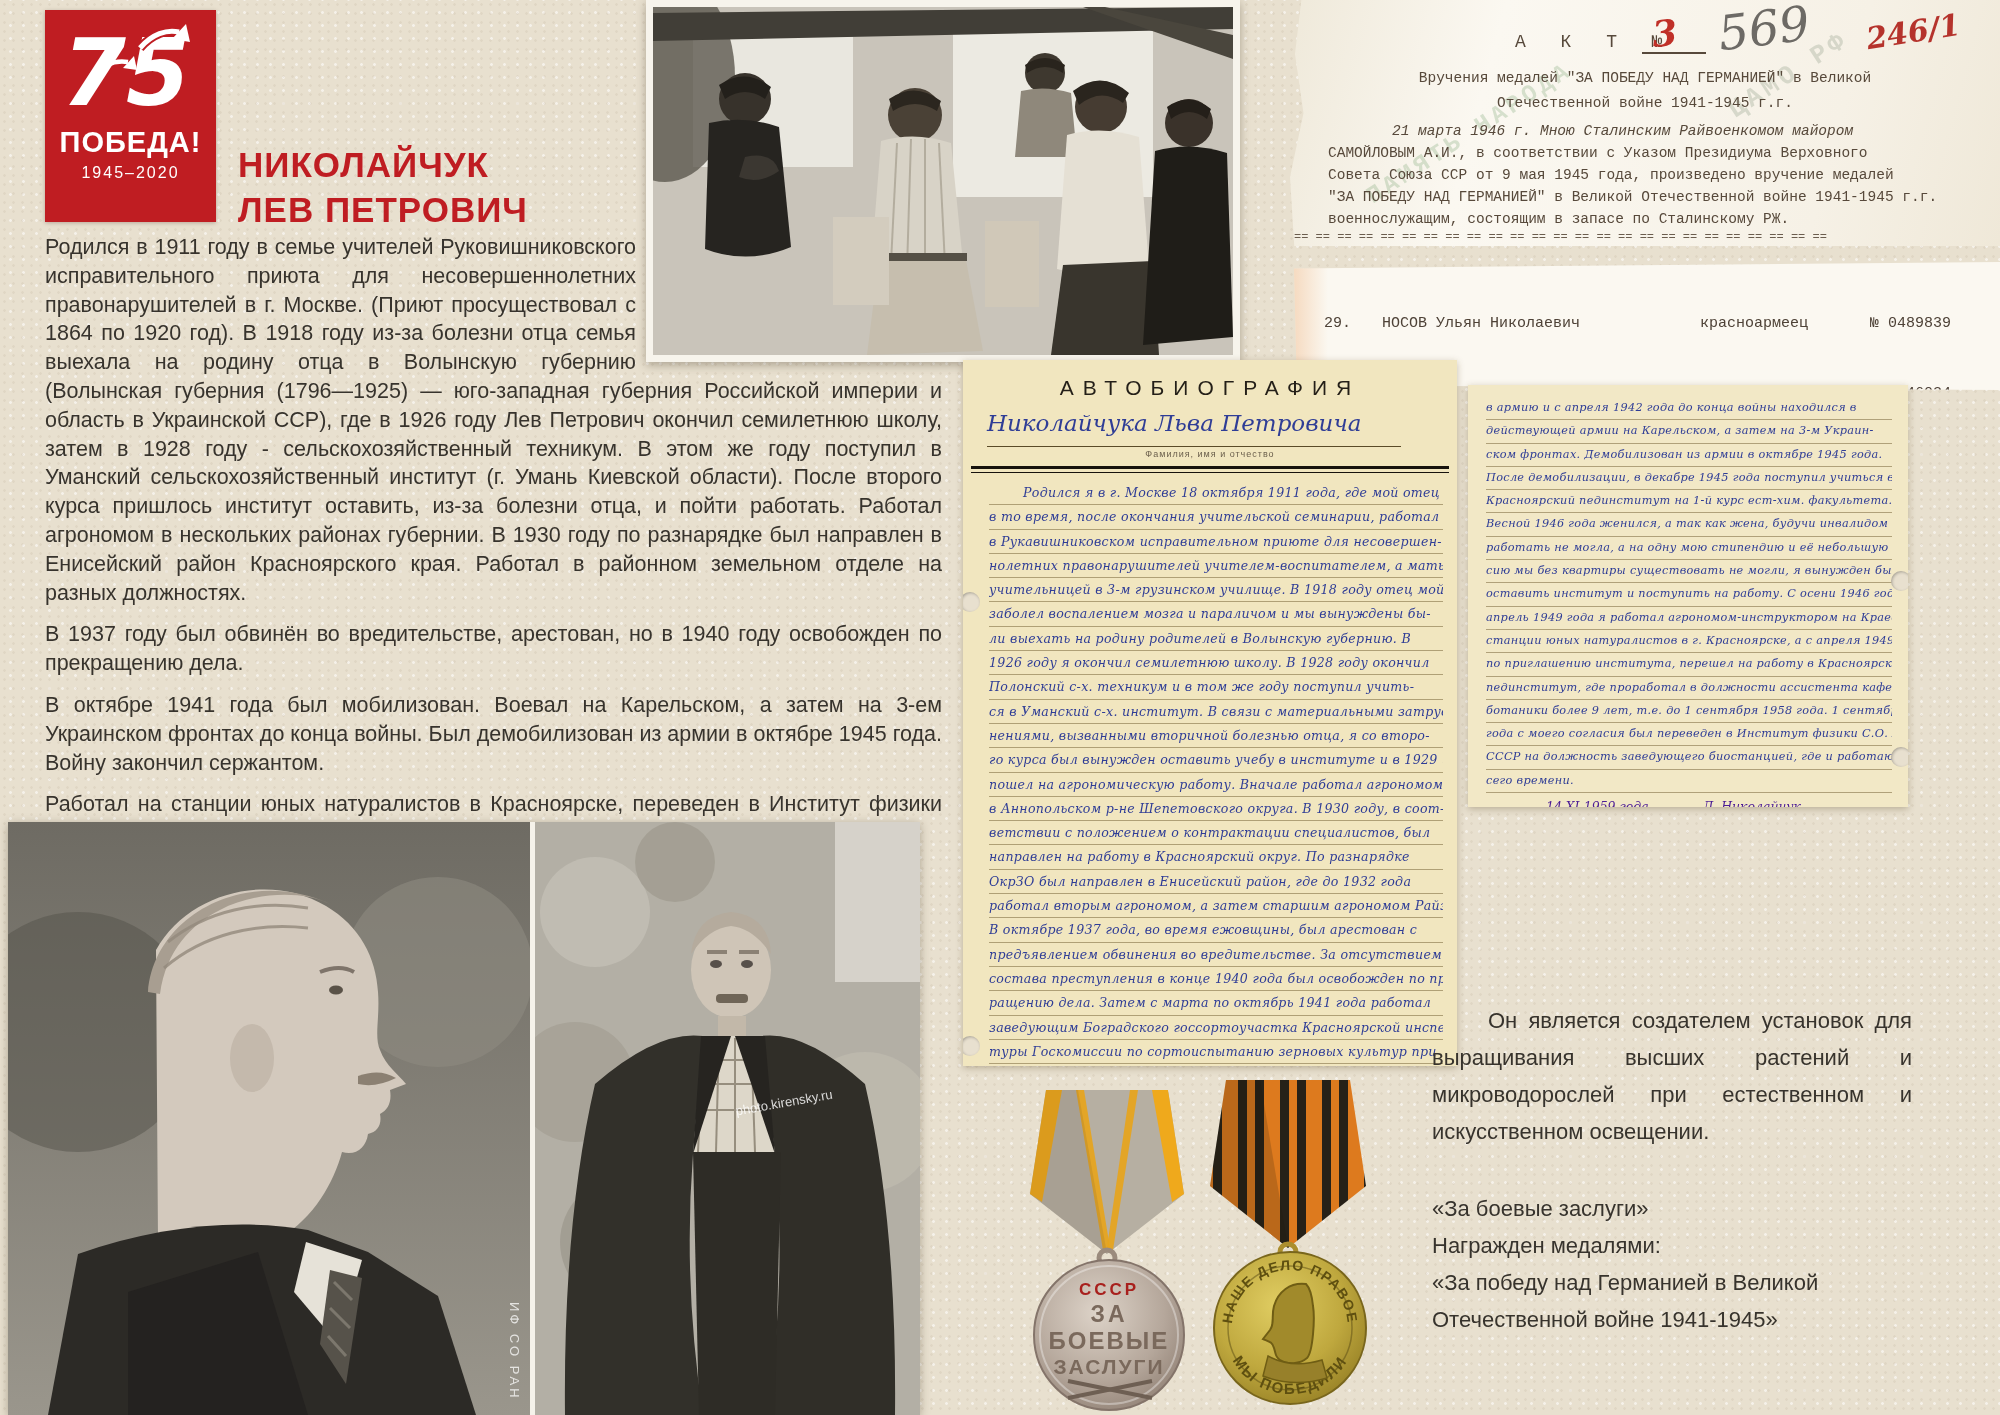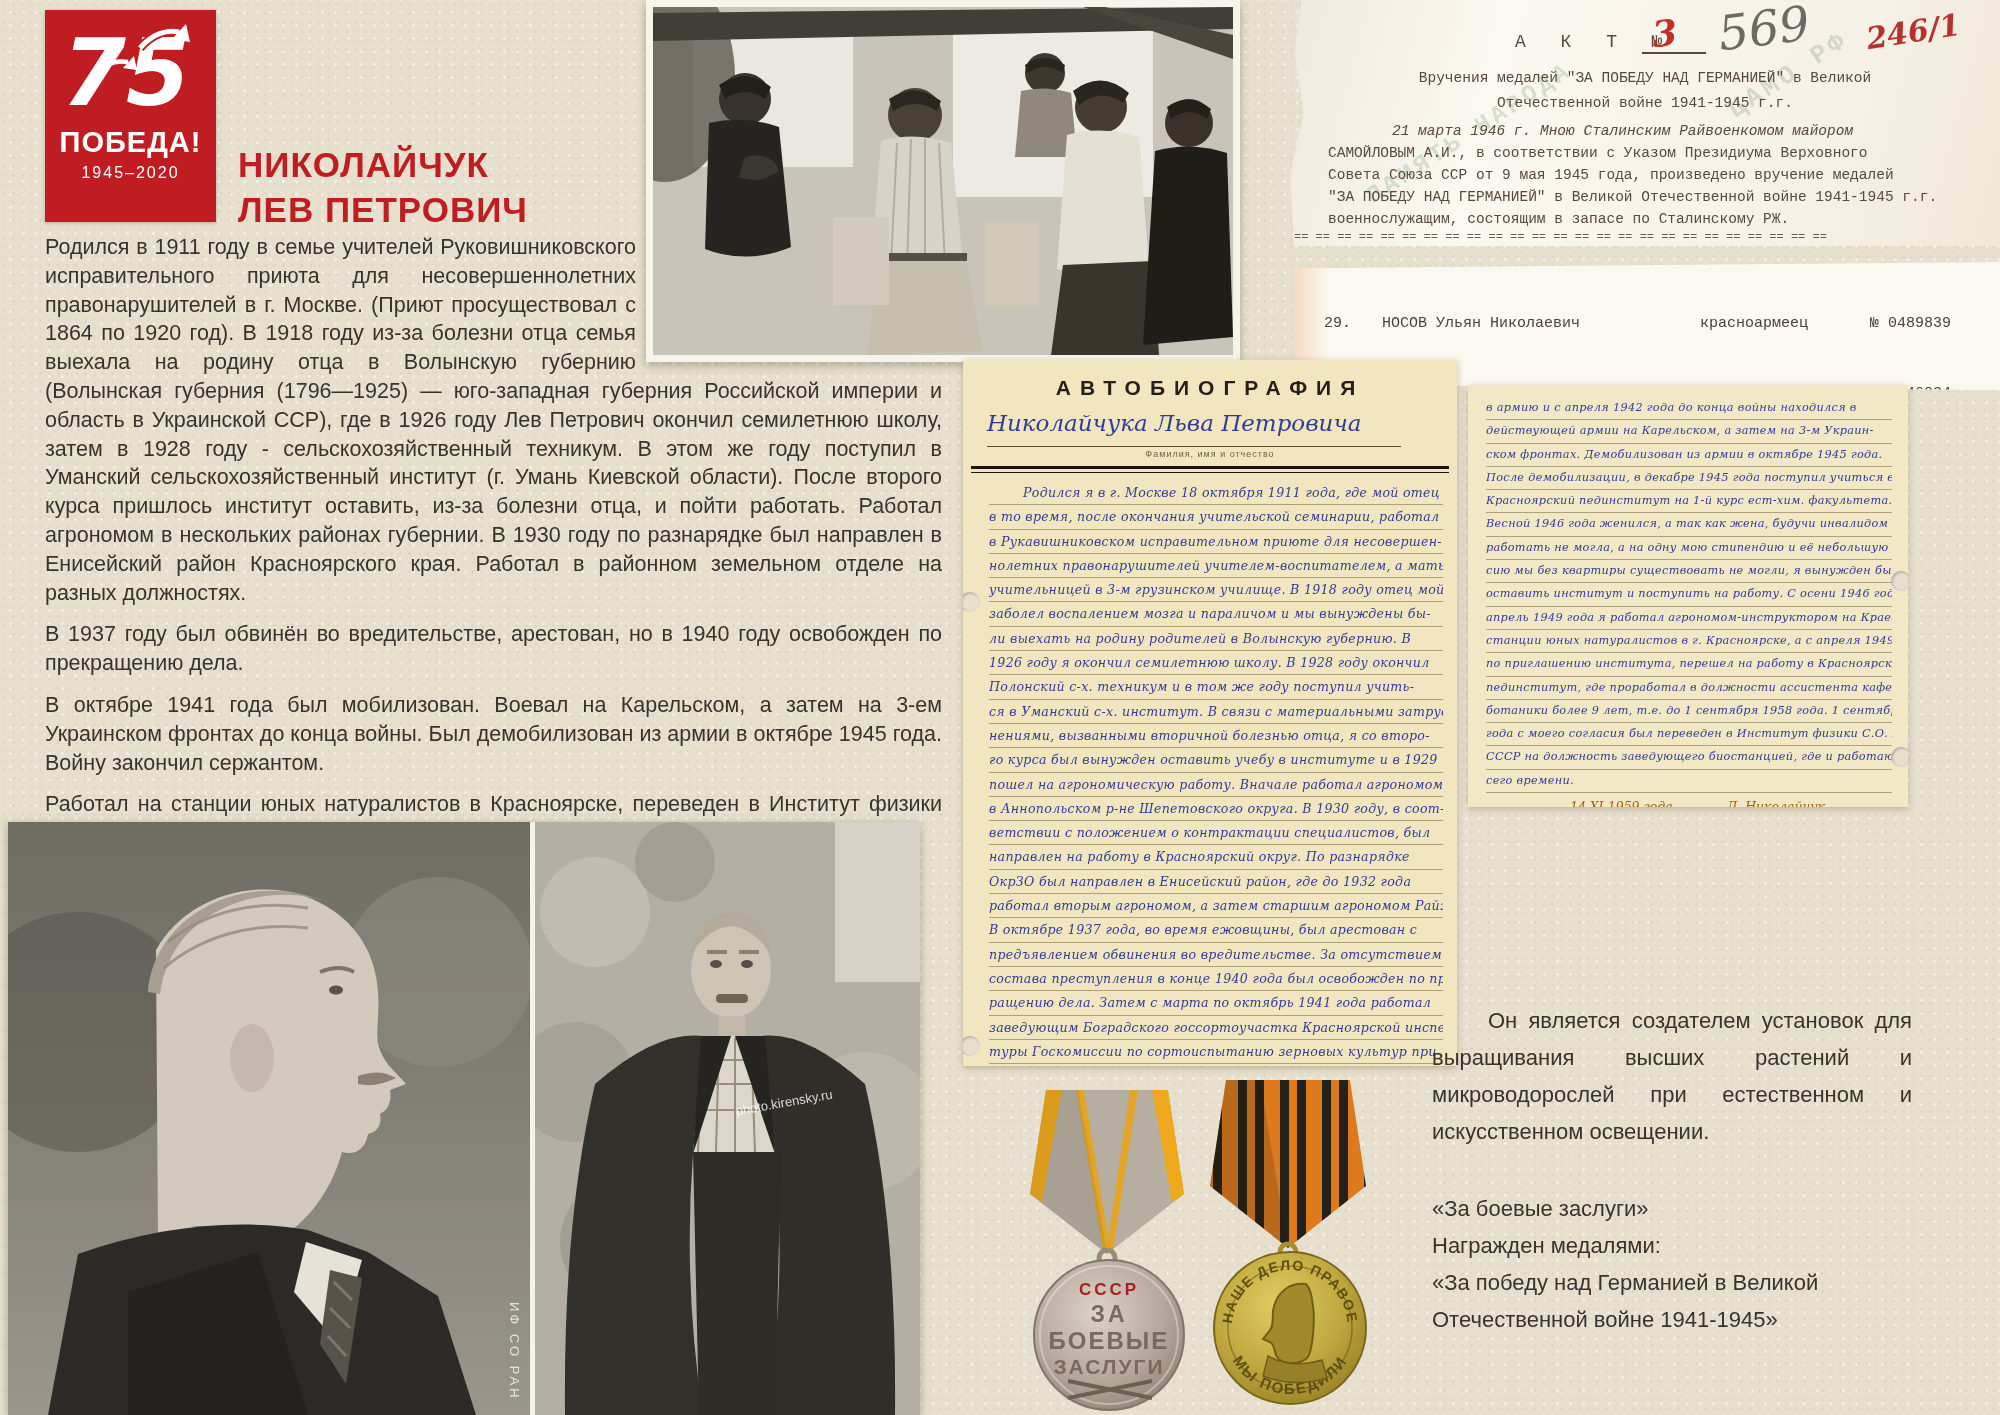--- a/index.html
+++ b/index.html
@@ -54,30 +54,30 @@
   .akt-row .c-name{width:318px;}
   .akt-row .c-rank{width:170px;}
   .akt-row .c-no{flex:1;}
   .akt-row.highlight::before{content:"";position:absolute;left:-20px;right:0;top:3px;bottom:3px;background:rgba(201,62,48,.55);}
   .akt-row>span{position:relative;}
 
   
   .hw-page{position:absolute;background:#f1e6bf;box-shadow:0 2px 7px rgba(80,60,20,.3);overflow:hidden;}
   .ab1{left:963px;top:360px;width:494px;height:706px;}
   .ab2{left:1468px;top:385px;width:440px;height:422px;background:#f2e8c6;}
-  .ab-header{text-align:center;font-size:21px;font-weight:bold;letter-spacing:9px;color:#241f18;margin-top:16px;}
+  .ab-header{text-align:center;font-size:21px;font-weight:normal;letter-spacing:9px;color:#241f18;margin-top:16px;}
   .ab-name{font-size:23px;color:#2f3d96;font-style:italic;border-bottom:1.5px solid #5a4b28;margin:10px 56px 0 24px;padding-bottom:10px;font-family:"DejaVu Serif",serif;}
   .ab-caption{text-align:center;font-size:9px;color:#6b5f4c;margin-top:2px;letter-spacing:1px;}
   .ab-rule{border-top:3px solid #17130d;border-bottom:1.5px solid #17130d;height:3px;margin:7px 8px 8px 8px;}
   .lines{margin:4px 14px 0 26px;}
   .hw-line{height:23.3px;line-height:23px;border-bottom:1px solid rgba(110,90,45,.5);color:#2f3d96;font-style:italic;font-size:12.6px;white-space:nowrap;overflow:hidden;font-family:"DejaVu Serif",serif;letter-spacing:.3px;}
   .ab1 .hw-line:first-child{text-indent:34px;}
   .ab2 .lines{margin:12px 16px 0 18px;}
   .ab2 .hw-line{height:22.3px;line-height:22px;font-size:11.3px;}
-  .ab-sig{display:flex;gap:54px;margin:6px 16px 0 102px;color:#a16207;font-style:italic;font-size:12.5px;font-family:"DejaVu Serif",serif;}
+  .ab-sig{display:flex;gap:54px;margin:6px 16px 0 78px;color:#4c1d95;font-style:italic;font-size:12.5px;font-family:"DejaVu Serif",serif;}
   .hole{position:absolute;width:20px;height:20px;border-radius:50%;background:#e8e0cf;box-shadow:inset 1px 1px 3px rgba(0,0,0,.28);}
   .h1a{left:-3px;top:232px;} .h1b{left:-3px;top:676px;}
   .h2a{right:-3px;top:186px;} .h2b{right:-3px;top:362px;}
 
   
   .portraits{position:absolute;left:8px;top:822px;width:912px;height:593px;background:#f5f2ea;display:flex;gap:5px;box-shadow:0 2px 9px rgba(60,50,30,.35);}
   .portrait{position:relative;overflow:hidden;height:100%;}
   .pL{width:522px;} .pR{width:385px;}
   .portrait svg{display:block;width:100%;height:100%;}
   .wm-vert{position:absolute;right:8px;bottom:14px;writing-mode:vertical-rl;color:rgba(255,255,255,.75);font-size:13px;letter-spacing:3px;}

